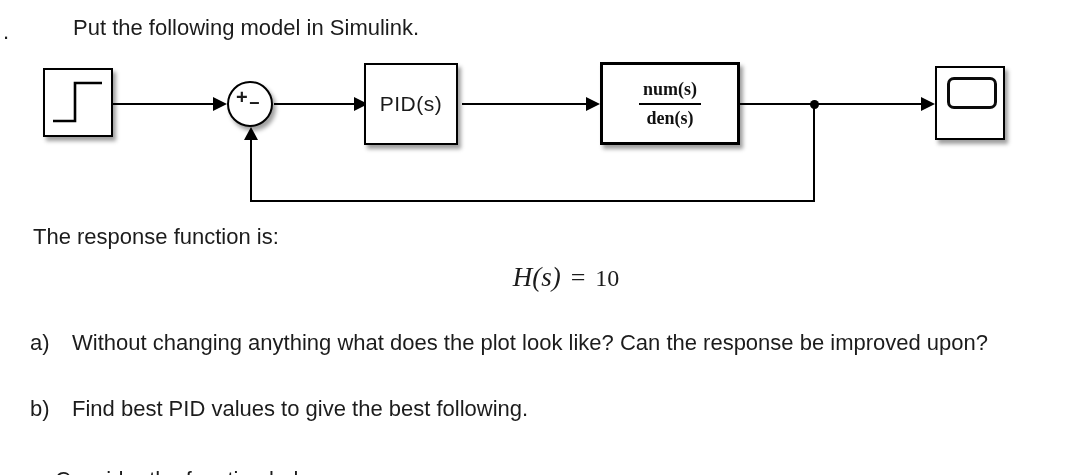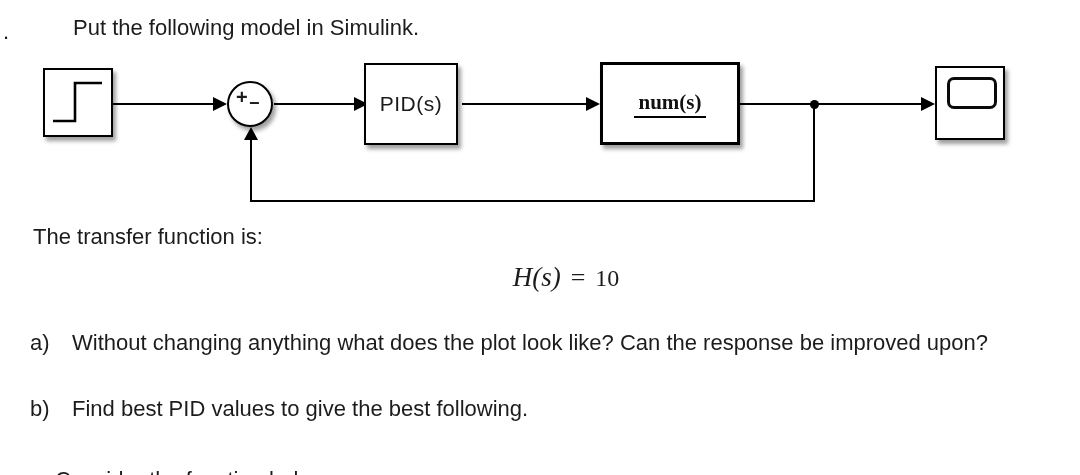--- a/index.html
+++ b/index.html
@@ -49,21 +49,21 @@
 
   .sum-circle{border-radius:50%;border-width:2.5px;}
   .sum-plus{position:absolute;left:7px;top:3px;font-size:20px;font-weight:bold;}
   .sum-minus{position:absolute;left:20px;top:10px;font-size:18px;font-weight:bold;}
 
   .pid-label{display:flex;width:100%;height:100%;align-items:center;justify-content:center;
     font-size:21px;color:#1a1a1a;letter-spacing:0.5px;}
 
   .tf-block{border-width:3px;display:flex;align-items:center;justify-content:center;}
   .tf-frac{font-family:"Liberation Serif","DejaVu Serif",serif;font-weight:bold;
-    font-size:21px;text-align:center;color:#111;}
+    font-size:18px;text-align:center;color:#111;}
   .tf-num{display:inline-block;border-bottom:2px solid #000;padding:0 4px 1px 4px;line-height:26px;}
   .tf-den{line-height:27px;}
 
   .scope-screen{position:absolute;left:10px;top:9px;width:44px;height:26px;
     border:3px solid #0a0a0a;border-radius:7px;background:#fff;}
 </style>
 </head>
 <body>
 
 <div id="page">
@@ -93,38 +93,39 @@
     <div class="blk" style="left:364px;top:63px;width:90px;height:78px;">
       <div class="pid-label">PID(s)</div>
     </div>
 
     <div class="wire-h" style="left:462px;top:103px;width:125px;"></div>
     <div class="arrow-right" style="left:586px;top:97px;"></div>
 
     <div class="blk tf-block" style="left:600px;top:62px;width:134px;height:77px;">
       <div class="tf-frac">
         <span class="tf-num">num(s)</span>
+        <div class="tf-den">den(s)</div>
       </div>
     </div>
 
     <div class="wire-h" style="left:740px;top:103px;width:182px;"></div>
     <div class="junction" style="left:810px;top:100px;"></div>
     <div class="arrow-right" style="left:921px;top:97px;"></div>
 
     <div class="blk" style="left:935px;top:66px;width:66px;height:70px;">
       <div class="scope-screen"></div>
     </div>
 
     <div class="wire-v" style="left:813px;top:104px;height:98px;"></div>
     <div class="wire-h" style="left:250px;top:200px;width:565px;"></div>
     <div class="wire-v" style="left:250px;top:139px;height:63px;"></div>
     <div class="arrow-up" style="left:244px;top:127px;"></div>
   </div>
 
-  <span class="abs body-text" style="left:33px;top:223px;">The transfer function is:</span>
+  <span class="abs body-text" style="left:33px;top:223px;">The response function is:</span>
 
   <div class="abs" style="left:0;top:255px;width:1080px;display:flex;justify-content:center;padding-left:52px;box-sizing:border-box;">
     <div class="formula-row">
       <span class="f-lhs">H(s)</span>
       <span class="f-eq">=</span>
       <div class="fraction">
         <span class="frac-num">10</span>
         <div class="frac-bar"></div>
       </div>
     </div>

